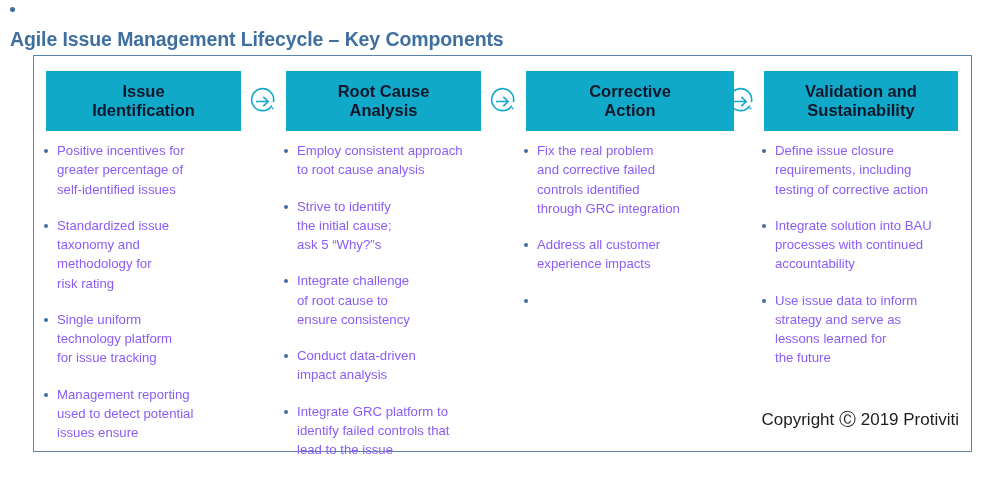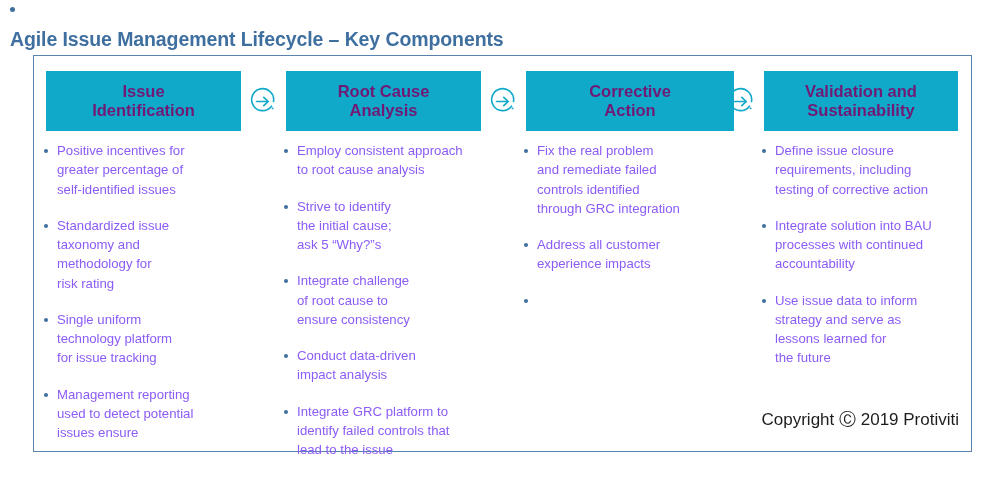--- a/index.html
+++ b/index.html
@@ -60,21 +60,21 @@
     left: 0;
     top: 0;
     width: 939px;
     height: 85px;
   }
   .phase-box {
     position: absolute;
     top: 15px;
     height: 60px;
     background: #10a9c9;
-    color: #701a75;
+    color: #0f172a;
     display: flex;
     align-items: center;
     justify-content: center;
     text-align: center;
     font-size: 16.5px;
     font-weight: bold;
     line-height: 1.18;
     box-sizing: border-box;
     padding: 0 20px;
   }
@@ -264,21 +264,21 @@
         <span class="bullet-text">Integrate GRC platform to
 identify failed controls that
 lead to the issue</span>
       </div>
     </div>
 
     <div class="column col-3">
       <div class="bullet-item">
         <span class="bullet-dot"></span>
         <span class="bullet-text">Fix the real problem
-and remediate failed
+and corrective failed
 controls identified
 through GRC integration</span>
       </div>
       <div class="bullet-item">
         <span class="bullet-dot"></span>
         <span class="bullet-text">Address all customer
 experience impacts</span>
       </div>
       <div class="bullet-item">
         <span class="bullet-dot"></span>

